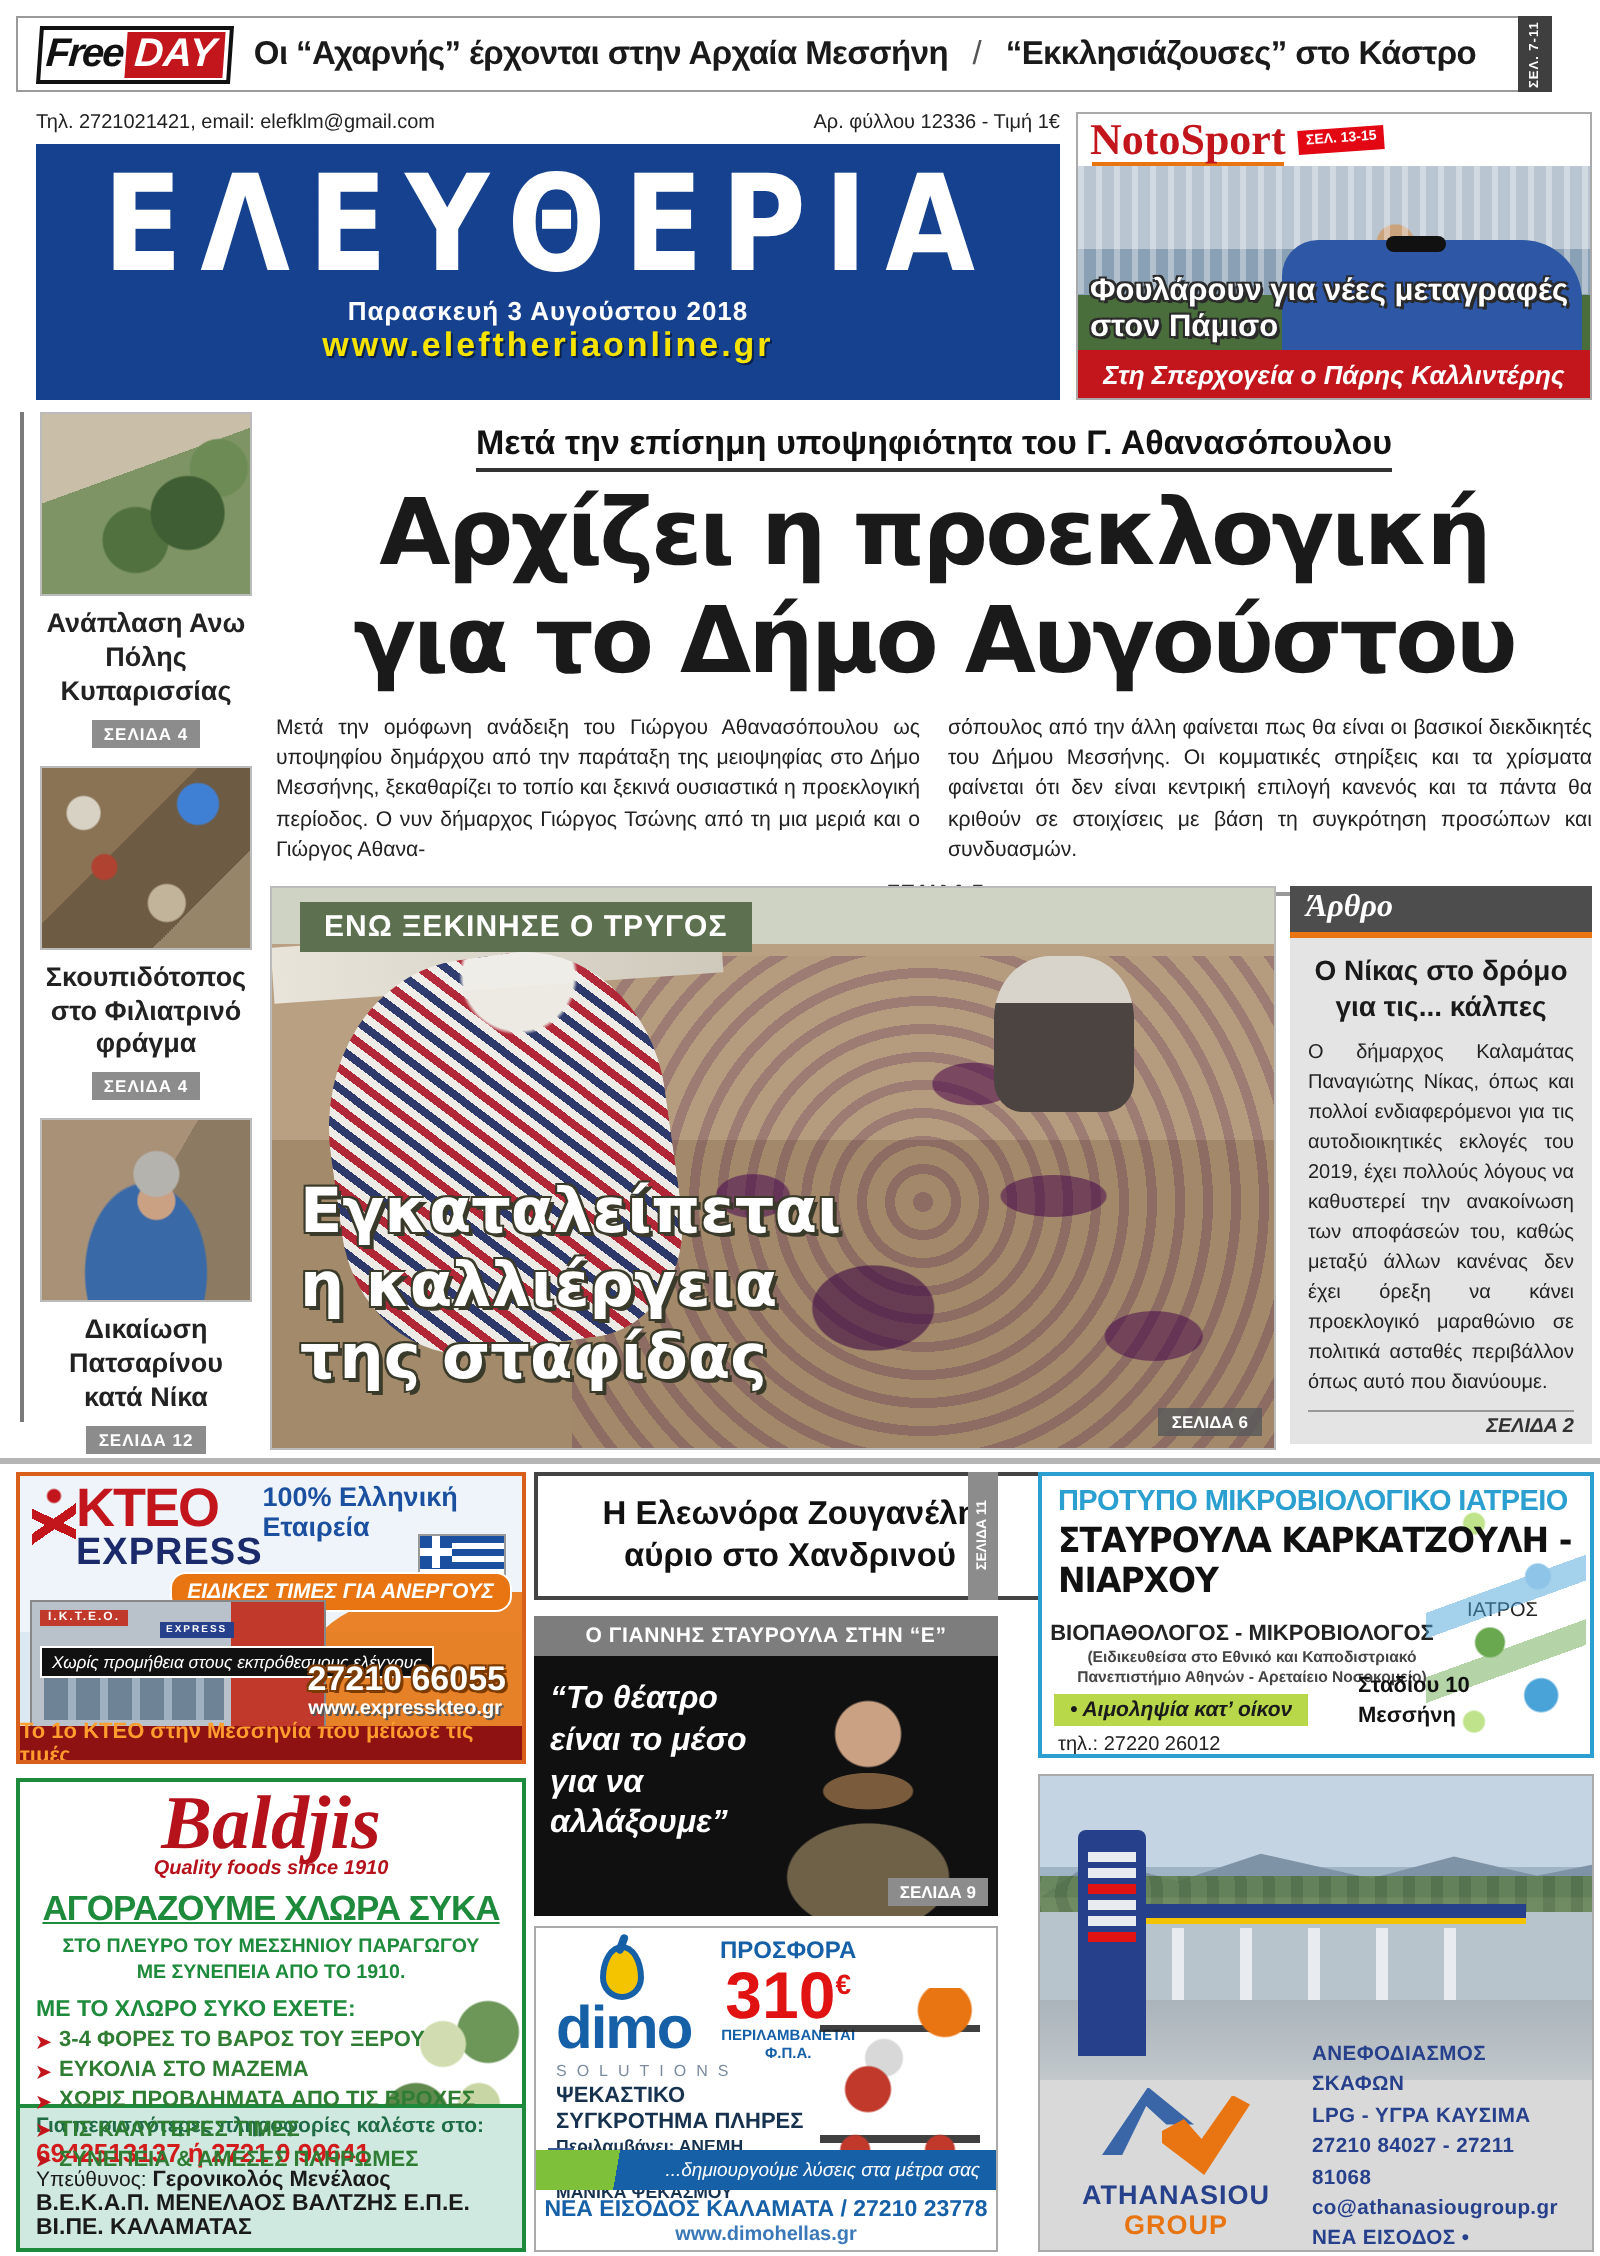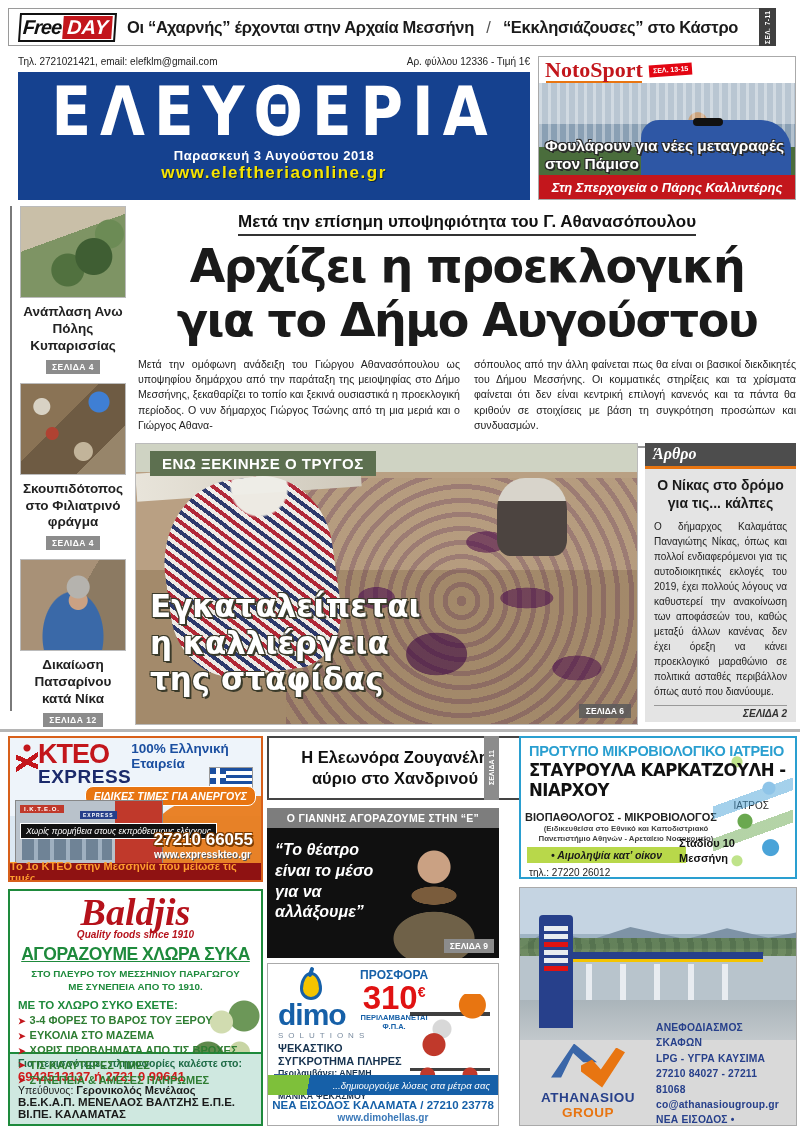--- a/index.html
+++ b/index.html
@@ -213,21 +213,21 @@
       radial-gradient(circle at 70% 35%, #8ec4e8 0 6px, transparent 7px),
       radial-gradient(circle at 40% 60%, #6aa84f 0 7px, transparent 8px),
       radial-gradient(circle at 72% 80%, #4aa3d8 0 8px, transparent 9px),
       radial-gradient(circle at 30% 90%, #bfe38a 0 5px, transparent 6px),
       linear-gradient(160deg, transparent 40%, rgba(74,163,216,0.5) 40% 48%, transparent 48%, transparent 60%, rgba(106,168,79,0.5) 60% 68%, transparent 68%); }
   .mb-title { text-align:left; padding:5px 0 0 8px; font-size:14.5px; font-weight:800; color:#2a9fd0; letter-spacing:-0.3px; }
   .mb-name { padding:1px 0 0 8px; font-size:16.5px; font-weight:800; color:#111; letter-spacing:-0.5px; font-family:"DejaVu Sans", sans-serif; transform:scaleY(1.05); transform-origin:left top; }
   .mb-role1 { text-align:right; width:200px; font-size:10px; font-weight:normal; color:#222; margin-top:2px;margin-left:48px; }
   .mb-role2 { text-align:center; width:200px; font-size:11px; font-weight:bold; color:#222; }
   .mb-role3 { text-align:center; width:210px; font-size:7.8px; font-weight:bold; color:#444; line-height:1.3; margin-top:1px; }
-  .mb-high { display:inline-block; margin:3px 0 0 6px; background:#b8d84a; font-size:10.5px; font-weight:bold; font-style:italic; color:#1a1a1a; padding:2px 24px; }
+  .mb-high { display:inline-block; margin:3px 0 0 6px; background:#b8d84a; font-size:10.5px; font-weight:bold; font-style:italic; color:#1a1a1a; padding:2px 8px; }
   .mb-lines { padding:3px 0 0 8px; font-size:10px; color:#222; line-height:1.35; }
   .mb-addr { position:absolute; left:158px; bottom:12px; font-size:11px; font-weight:800; color:#111; line-height:1.3; }
 
   
   .ad-athanasiou { left:519px; top:887px; width:278px; height:239px; border:1px solid #aaa; background:#d9d9d9; }
   .ath-photo { position:relative; width:100%; height:152px; background:
       linear-gradient(180deg, #c5d4e2 0 30%, #9fb4c4 30% 38%, #b8c4cc 38% 100%); }
   .ath-mountains { position:absolute; left:0; top:22%; width:100%; height:18%; background:#7e93a6; clip-path:polygon(0 100%, 10% 30%, 25% 70%, 40% 20%, 60% 65%, 75% 25%, 90% 60%, 100% 40%, 100% 100%); }
   .ath-trees { position:absolute; left:0; top:33%; width:100%; height:12%; background:repeating-radial-gradient(circle at 10% 50%, #4c6b3a 0 6px, #5d7d47 6px 14px); opacity:0.8; }
   .ath-canopy { position:absolute; left:18%; top:42%; width:70%; height:10px; background:#27408b; border-bottom:3px solid #f4c400; }
@@ -426,21 +426,21 @@
 
   <div class="ad ad-zouganeli">
     <div class="zoug-title">
       <div>Η Ελεωνόρα Ζουγανέλη</div>
       <div>αύριο στο Χανδρινού</div>
     </div>
   </div>
   <div class="zoug-badge">ΣΕΛΙΔΑ 11</div>
 
   <div class="ad ad-stankoglou">
-    <div class="stank-head">Ο ΓΙΑΝΝΗΣ ΑΓΟΡΑΖΟΥΜΕ ΣΤΗΝ “Ε”</div>
+    <div class="stank-head">Ο ΓΙΑΝΝΗΣ ΣΤΑΥΡΟΥΛΑ ΣΤΗΝ “Ε”</div>
     <div class="stank-photo">
       <div class="stank-quote">
         <div>“Το θέατρο</div>
         <div>είναι το μέσο</div>
         <div>για να</div>
         <div>αλλάξουμε”</div>
       </div>
       <div class="badge-gray stank-badge">ΣΕΛΙΔΑ 9</div>
     </div>
   </div>

